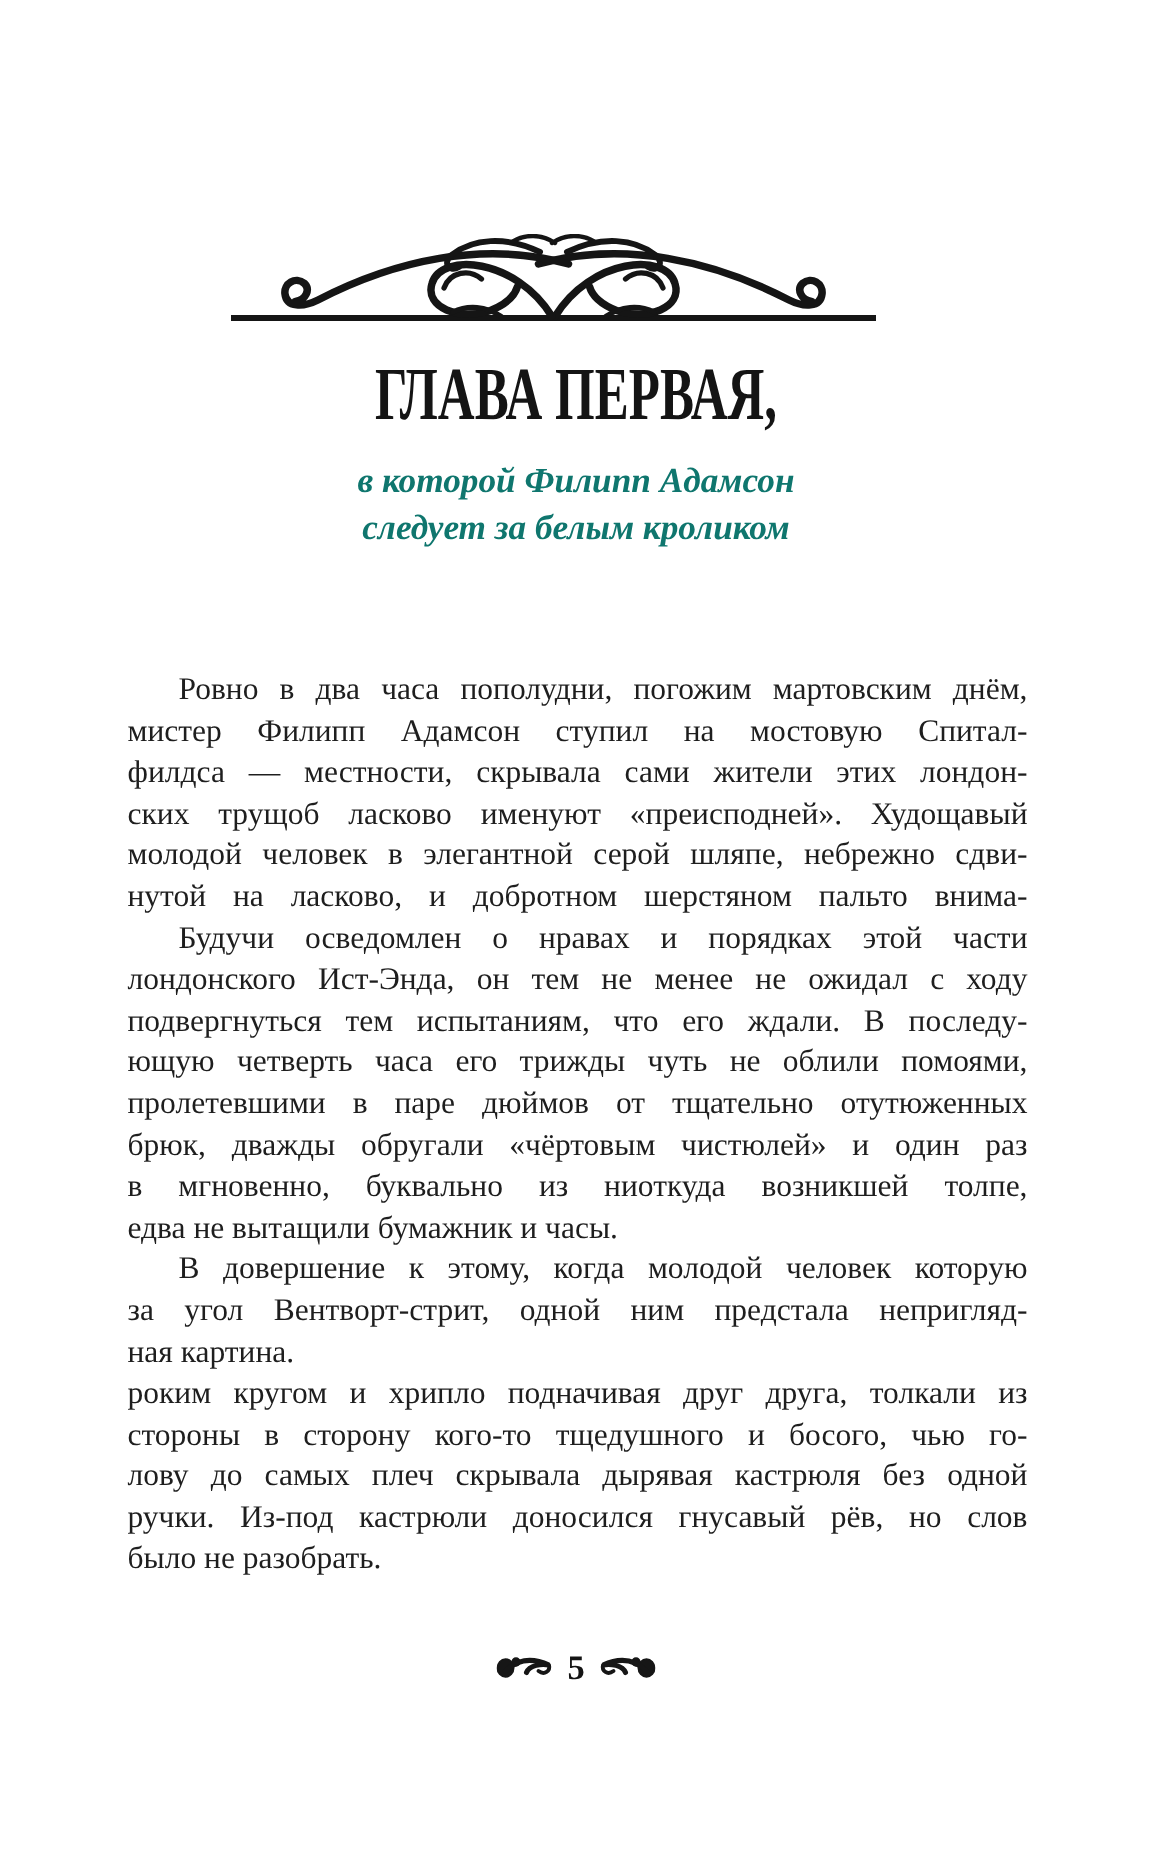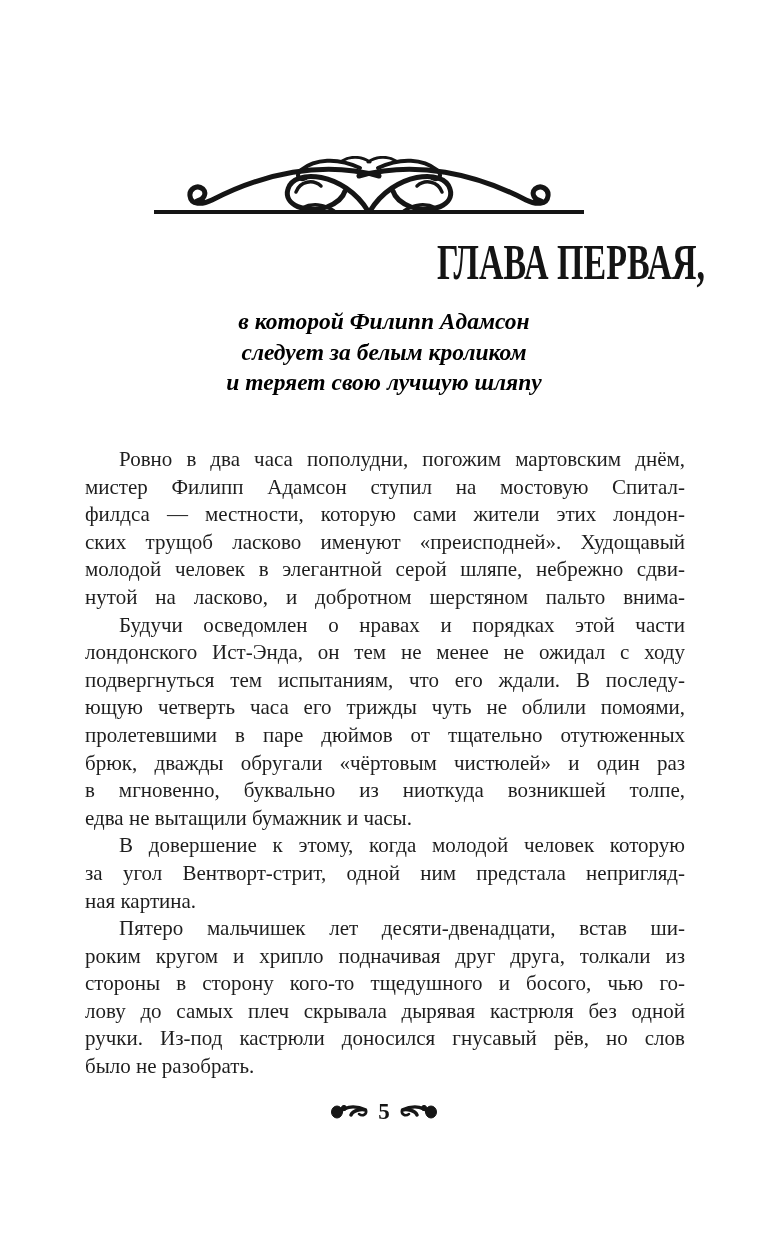--- a/index.html
+++ b/index.html
@@ -22,21 +22,21 @@
     height: 62px;
   }
   .ornament-wrap svg { display: block; width: 100%; height: 100%; }
 
   
   .chapter-title {
     position: absolute;
     left: 0;
     top: 236px;
     width: 768px;
-    text-align: right;
+    text-align: center;
     font-size: 50px;
     font-weight: bold;
     color: #141414;
     letter-spacing: 0px;
     line-height: 52px;
     white-space: nowrap;
   }
   .chapter-title .squeeze {
     display: inline-block;
     transform: scaleX(0.68);
@@ -47,21 +47,21 @@
   .chapter-subtitle {
     position: absolute;
     left: 0;
     top: 306px;
     width: 768px;
     text-align: center;
     font-size: 23.5px;
     font-weight: bold;
     font-style: italic;
     line-height: 30.5px;
-    color: #000000;
+    color: #0f766e;
   }
 
   
   .body-text {
     position: absolute;
     left: 85px;
     top: 414px;
     width: 600px;
     font-size: 21px;
     line-height: 27.6px;
@@ -130,49 +130,47 @@
     </svg>
   </div>
 
   <div class="chapter-title">
     <span class="squeeze">ГЛАВА ПЕРВАЯ,</span>
   </div>
 
   <div class="chapter-subtitle" id="subtitle">
       <div class="subtitle-line">в которой Филипп Адамсон</div>
       <div class="subtitle-line">следует за белым кроликом</div>
-      <div class="subtitle-line">и теряет свою лучшую шляпу</div>
     </div>
 
   <div class="body-text" id="body-text">
       <div class="para">
         <div class="line first">Ровно в два часа пополудни, погожим мартовским днём,</div>
         <div class="line">мистер Филипп Адамсон ступил на мостовую Спитал-</div>
-        <div class="line">филдса — местности, которую сами жители этих лондон-</div>
+        <div class="line">филдса — местности, скрывала сами жители этих лондон-</div>
         <div class="line">ских трущоб ласково именуют «преисподней». Худощавый</div>
         <div class="line">молодой человек в элегантной серой шляпе, небрежно сдви-</div>
         <div class="line">нутой на ласково, и добротном шерстяном пальто внима-</div>
       </div>
       <div class="para">
         <div class="line first">Будучи осведомлен о нравах и порядках этой части</div>
         <div class="line">лондонского Ист-Энда, он тем не менее не ожидал с ходу</div>
         <div class="line">подвергнуться тем испытаниям, что его ждали. В последу-</div>
         <div class="line">ющую четверть часа его трижды чуть не облили помоями,</div>
         <div class="line">пролетевшими в паре дюймов от тщательно отутюженных</div>
         <div class="line">брюк, дважды обругали «чёртовым чистюлей» и один раз</div>
         <div class="line">в мгновенно, буквально из ниоткуда возникшей толпе,</div>
         <div class="line para-end">едва не вытащили бумажник и часы.</div>
       </div>
       <div class="para">
         <div class="line first">В довершение к этому, когда молодой человек которую</div>
         <div class="line">за угол Вентворт-стрит, одной ним предстала непригляд-</div>
         <div class="line para-end">ная картина.</div>
       </div>
       <div class="para">
-        <div class="line first">Пятеро мальчишек лет десяти-двенадцати, встав ши-</div>
         <div class="line">роким кругом и хрипло подначивая друг друга, толкали из</div>
         <div class="line">стороны в сторону кого-то тщедушного и босого, чью го-</div>
         <div class="line">лову до самых плеч скрывала дырявая кастрюля без одной</div>
         <div class="line">ручки. Из-под кастрюли доносился гнусавый рёв, но слов</div>
         <div class="line para-end">было не разобрать.</div>
       </div>
     </div>
 
   <div class="page-footer">
     <span class="fleuron">

